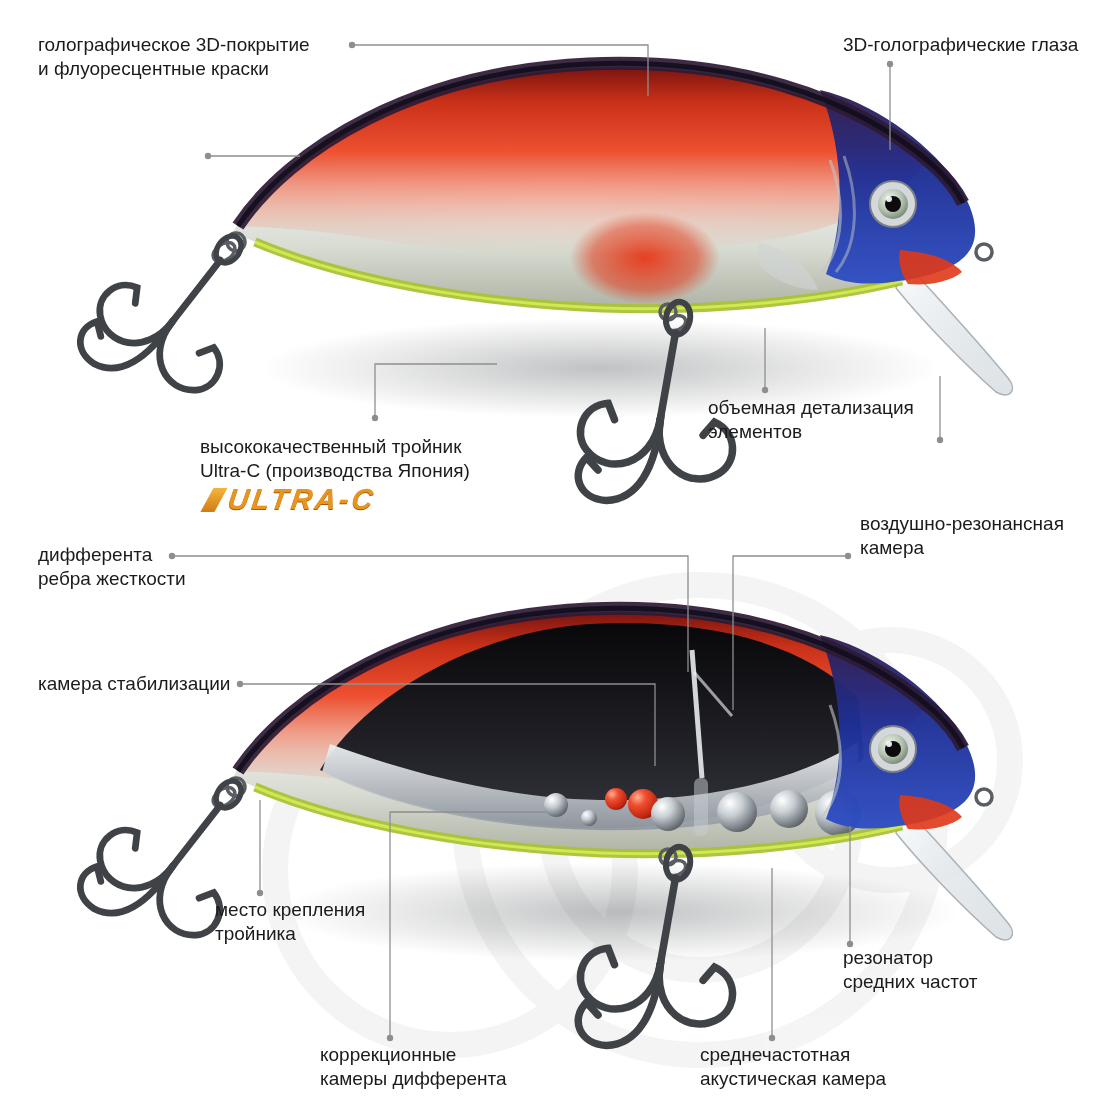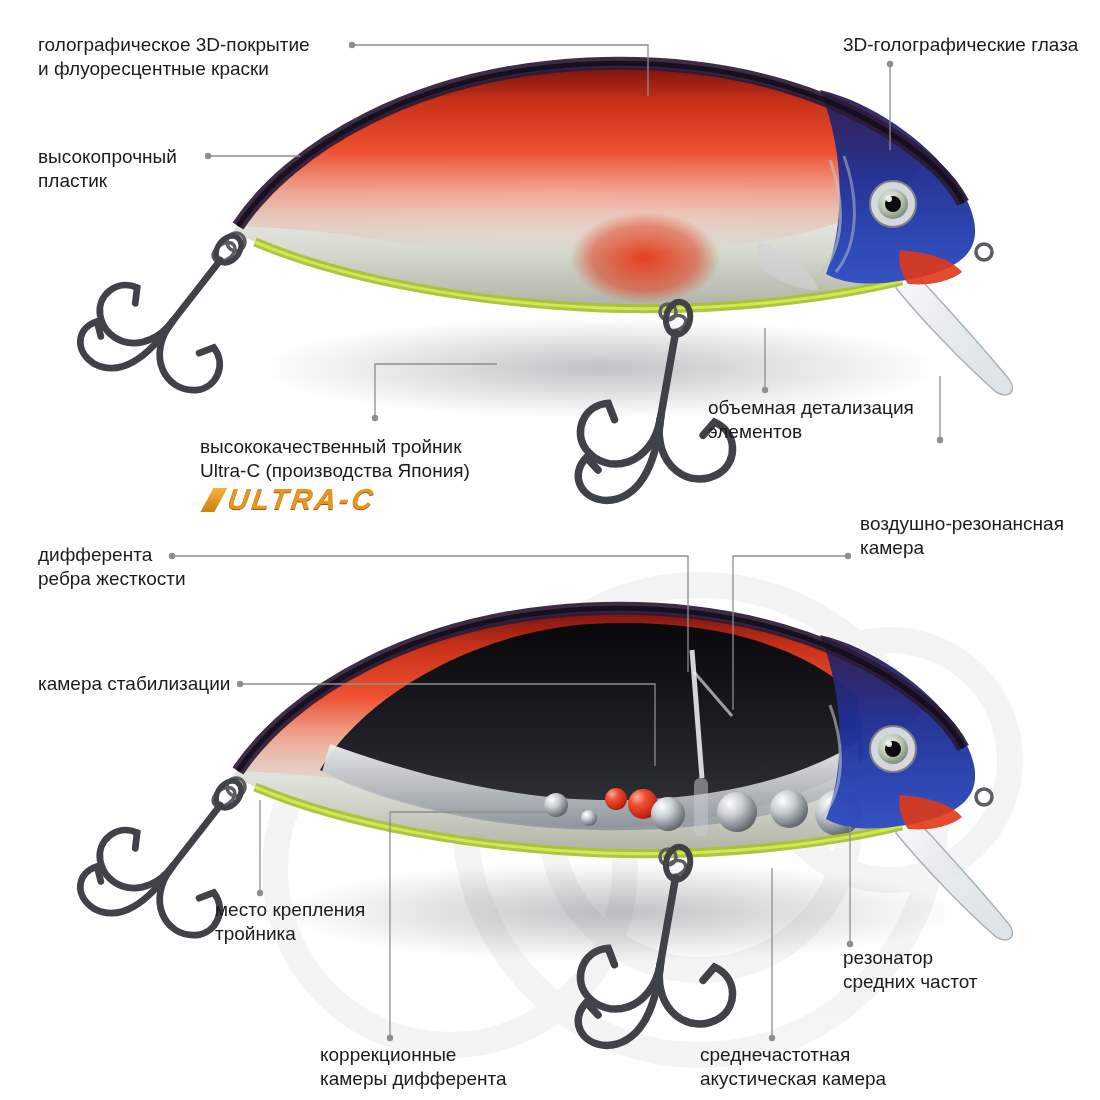--- a/index.html
+++ b/index.html
@@ -268,22 +268,20 @@
     <g>
           <circle cx="850" cy="944" r="3.2" fill="#8e8e8e" stroke="none"></circle>
           <polyline points="850,944 850,826"></polyline>
         </g>
   </g>
 </svg>
 
 <div class="label" style="left:38px;top:33px">голографическое 3D-покрытие
 и флуоресцентные краски</div>
 <div class="label" style="left:843px;top:33px">3D-голографические глаза</div>
-<div class="label" style="left:38px;top:145px">высокопрочный
-пластик</div>
 <div class="label" style="left:200px;top:435px">высококачественный тройник
 Ultra-C (производства Япония)</div>
 <div class="label" style="left:708px;top:396px">объемная детализация
 элементов</div>
 <div class="label" style="left:38px;top:543px">дифферента
 ребра жесткости</div>
 <div class="label" style="left:860px;top:512px">воздушно-резонансная
 камера</div>
 <div class="label" style="left:38px;top:672px">камера стабилизации</div>
 <div class="label" style="left:215px;top:898px">место крепления

